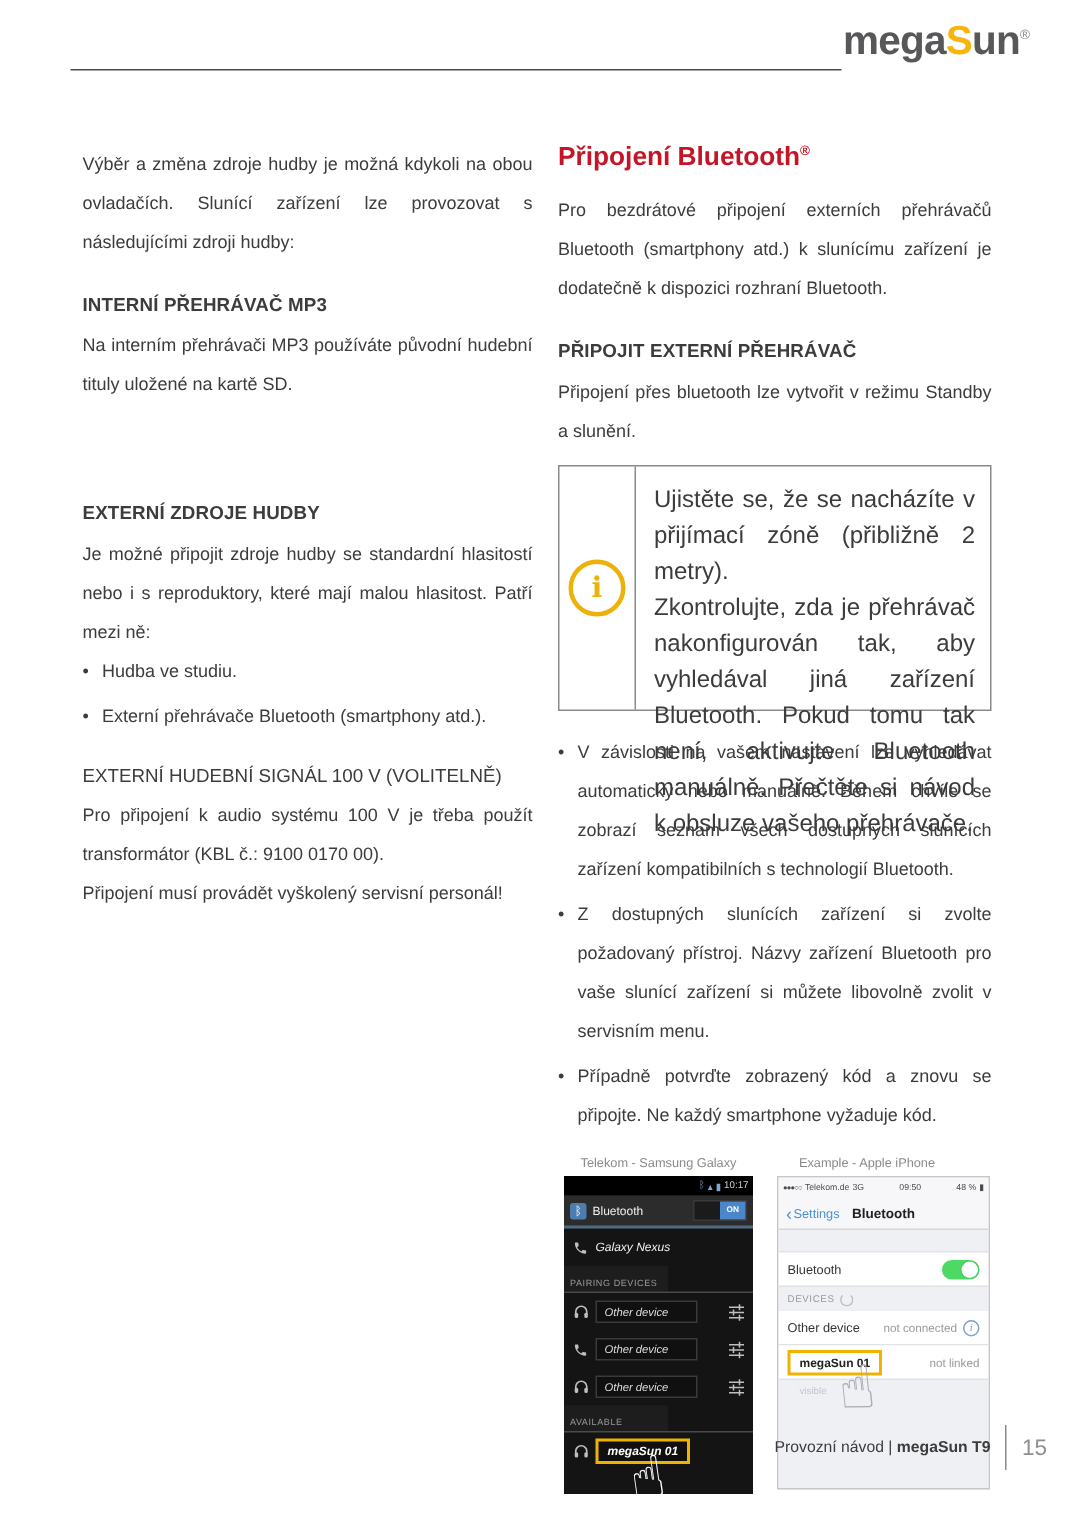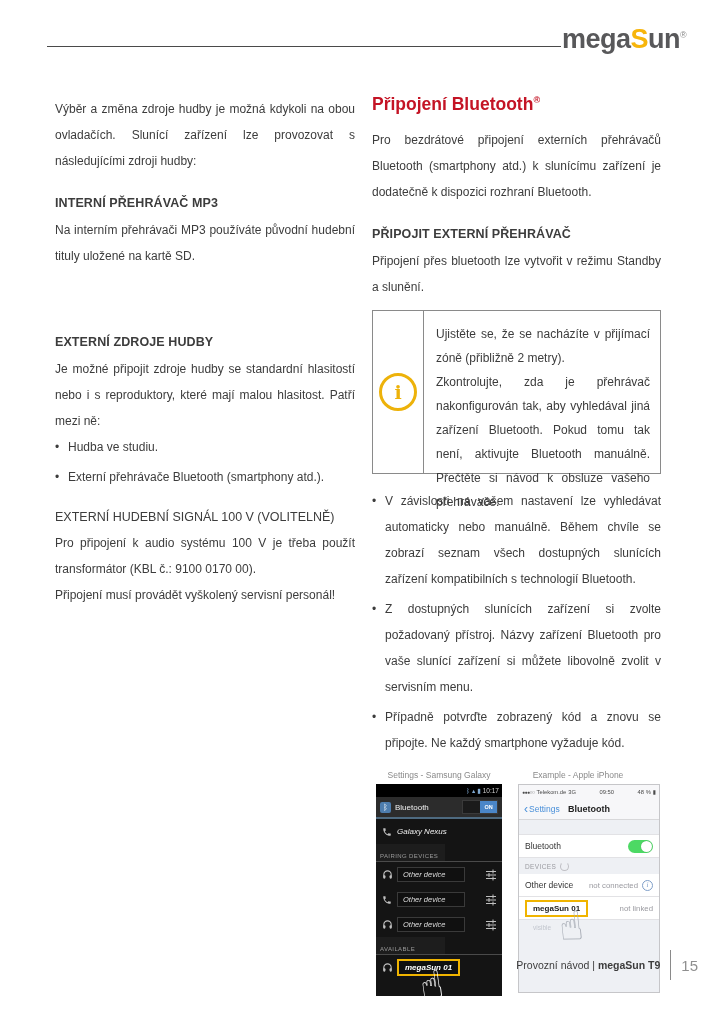--- a/index.html
+++ b/index.html
@@ -1,21 +1,21 @@
 <!DOCTYPE html>
 <html><head>
 <meta charset="utf-8">
 <style>
   html,body{margin:0;padding:0;background:#ffffff;}
   .page{position:relative;width:724px;height:1024px;background:#fff;overflow:hidden;
         font-family:"Liberation Sans",sans-serif;color:#3c3c3c;}
 
   
   .header-rule{position:absolute;left:47px;top:46px;width:514px;border-top:1.5px solid #4a4a4a;}
-  .logo{position:absolute;left:562px;top:24px;font-size:27px;font-weight:bold;letter-spacing:-0.5px;color:#58585a;text-align:right;}
+  .logo{position:absolute;left:562px;top:12px;font-size:27px;font-weight:bold;letter-spacing:-0.5px;color:#58585a;text-align:right;}
   .logo .accent{color:#f7b50b;}
   .logo sup{font-size:9px;color:#8a8a8a;font-weight:normal;}
 
   
   .col-left{position:absolute;left:55px;top:96px;width:300px;}
   .col-right{position:absolute;left:372px;top:94px;width:289px;}
 
   .h-bold{font-size:12.5px;font-weight:bold;margin:0 0 7px 0;letter-spacing:0.1px;}
   .h-reg{font-size:12.5px;font-weight:normal;margin:0 0 6px 0;}
   .body-p{font-size:12px;line-height:26px;text-align:justify;margin:0;}
@@ -29,21 +29,21 @@
 
   .title-red{font-size:17.5px;font-weight:bold;color:#c41425;margin:0 0 12px 0;}
   .title-red sup{font-size:9px;}
 
   
   .info-box{display:flex;border:1px solid #8a8a8a;height:162px;margin:4px 0 14px 0;}
   .info-icon-cell{width:50px;flex:none;border-right:1px solid #8a8a8a;display:flex;align-items:center;justify-content:center;}
   .info-circle{width:32px;height:32px;border:3px solid #edb20a;border-radius:50%;display:flex;align-items:center;justify-content:center;}
   .info-circle span{font-family:"DejaVu Serif",serif;font-weight:bold;font-size:19px;color:#edb20a;line-height:1;}
   .info-text-cell{flex:1;padding:11px 10px 0 12px;}
-  .info-text-cell p{font-size:12px;line-height:24px;text-align:justify;margin:0;}
+  .info-text-cell p{font-size:16px;line-height:24px;text-align:justify;margin:0;}
 
   
   .examples{display:flex;gap:16px;margin:14px 0 0 4px;}
   .example{width:126px;}
   .example.wide{width:120px;}
   .caption{font-size:8.5px;color:#8a8a8a;text-align:center;margin-bottom:4px;white-space:nowrap;}
 
   
   .droid{position:relative;width:126px;height:212px;background:#141414;color:#ddd;overflow:visible;}
   .droid-status{height:13px;background:#000;display:flex;justify-content:flex-end;align-items:center;gap:2px;
@@ -155,21 +155,21 @@
       <span class="btxt">Z dostupných slunících zařízení si zvolte požadovaný přístroj. Názvy zařízení Bluetooth pro vaše slunící zařízení si můžete libovolně zvolit v servisním menu.</span>
     </div>
     <div class="bullet">
       <span class="dot">•</span>
       <span class="btxt">Případně potvrďte zobrazený kód a znovu se připojte. Ne každý smartphone vyžaduje kód.</span>
     </div>
 
     <div class="examples">
 
       <div class="example">
-        <div class="caption">Settings - Samsung Galaxy</div>
+        <div class="caption">Telekom - Samsung Galaxy</div>
         <div class="droid">
           <div class="droid-status">
             <span>ᛒ</span>
             <span>▴</span>
             <span>▮</span>
             <span class="time">10:17</span>
           </div>
           <div class="droid-head">
             <span class="bt-badge">ᛒ</span>
             <span class="hlabel">Bluetooth</span>

